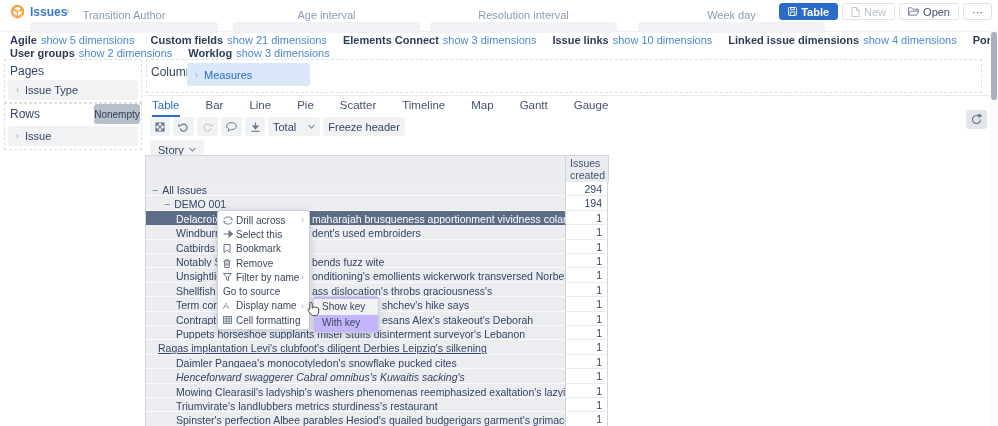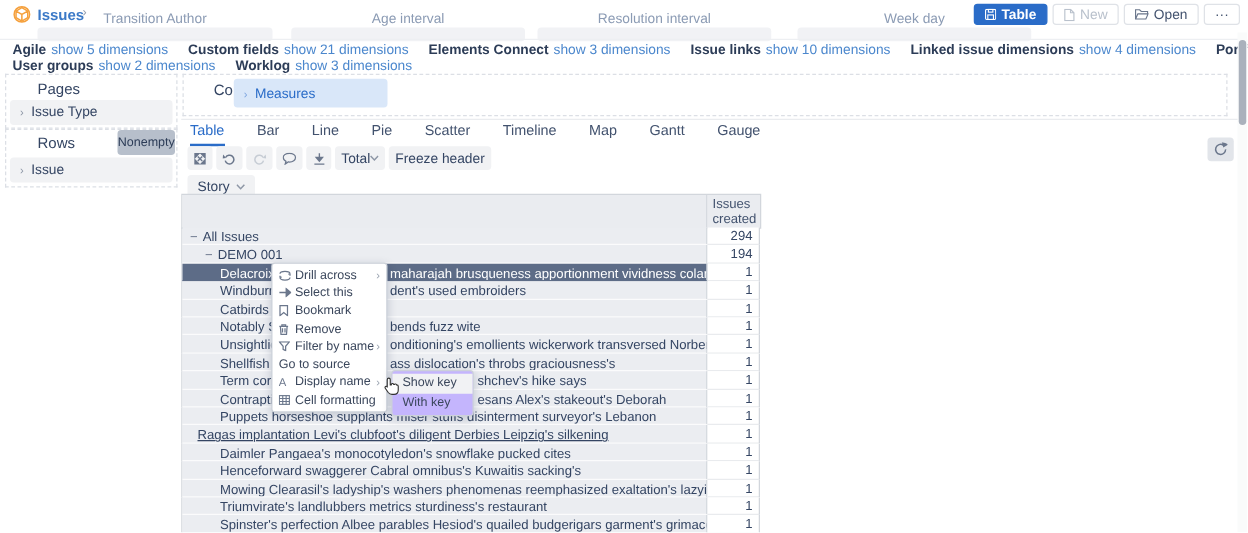--- a/index.html
+++ b/index.html
@@ -28,40 +28,40 @@
 
   
   #dim-bar{position:absolute;left:10px;top:34px;width:984px;font-size:11px;line-height:12px;}
   .dimline{white-space:nowrap;margin-bottom:2px;height:11px;}
   .dimgroup{display:inline-block;margin-right:16px;}
   .dimname{color:#2c3c57;font-weight:bold;}
   .dimlink{color:#4b87cd;margin-left:4px;}
 
   
   .dashedbox{position:absolute;border:1px dashed #dcdfe5;box-sizing:border-box;}
-  .panel-label{font-size:12px;color:#344563;margin-left:20px;}
+  .panel-label{font-size:12px;color:#344563;}
   .chip{position:absolute;height:20px;background:#f1f2f4;border-radius:3px;display:flex;
         align-items:center;font-size:11px;color:#344563;box-sizing:border-box;}
   .chip .chev{color:#8e97a6;font-size:9px;margin:0 6px 0 8px;}
   .chip.blue{background:#d9e7f9;color:#2a6cc8;}
   .chip.blue .chev{color:#7fa6e0;}
   #nonempty-btn{position:absolute;left:94px;top:104px;width:46px;height:20px;background:#b7bfcb;
         border-radius:3px;font-size:10px;color:#2c3c57;display:flex;align-items:center;justify-content:center;}
 
   
   #main-divider{position:absolute;left:145px;top:95px;width:853px;height:1px;background:#eaecef;}
   #view-tabs{position:absolute;left:152px;top:99px;display:flex;gap:26px;font-size:11.5px;color:#42526e;}
   .vtab{padding-bottom:4px;}
   .vtab.active{color:#2a6cc8;border-bottom:2px solid #2a6cc8;}
 
   
   #toolbar{position:absolute;left:150px;top:117px;display:flex;gap:3px;align-items:center;}
   .tool{height:19px;min-width:20px;background:#f1f2f4;border-radius:3px;display:flex;
         align-items:center;justify-content:center;padding:0 5px;box-sizing:border-box;color:#6b778c;}
-  .tool.text{font-size:11px;color:#344563;gap:0;justify-content:center;}
+  .tool.text{font-size:11px;color:#344563;gap:12px;justify-content:center;}
   #refresh-btn{position:absolute;left:966px;top:110px;width:21px;height:19px;background:#e2e5ea;
         border-radius:3px;display:flex;align-items:center;justify-content:center;color:#6b778c;}
   #story-chip{position:absolute;left:150px;top:140px;height:19px;background:#f1f2f4;border-radius:3px;
         display:flex;align-items:center;font-size:11px;color:#344563;padding:0 8px;gap:5px;}
 
   
   #table{position:absolute;left:145px;top:155px;width:463px;}
   #thead{position:absolute;left:0;top:0;width:462px;height:26px;border:1px solid #d2d6dc;box-sizing:content-box;}
   #thead .hlabel{position:absolute;left:0;top:0;width:420px;height:26px;background:#eaecf0;border-right:1px solid #cfd4da;box-sizing:border-box;}
   #thead .hval{position:absolute;left:420px;top:0;width:42px;height:26px;background:#eaecf0;
@@ -344,21 +344,21 @@
           <div class="tval">1</div>
         </div>
         <div class="trow" style="top: 199.8px; height: 14.4px;">
           <div class="tlabel">
             <span class="frag" style="left: 30px;">Daimler Pangaea's monocotyledon's snowflake pucked cites</span>
           </div>
           <div class="tval">1</div>
         </div>
         <div class="trow" style="top: 214.2px; height: 14.4px;">
           <div class="tlabel">
-            <span class="frag" style="left: 30px;">Henceforward swaggerer Cabral omnibus's Kuwaitis sacking's</span>
+            <span class="frag" style="left: 30px; font-style: italic;">Henceforward swaggerer Cabral omnibus's Kuwaitis sacking's</span>
           </div>
           <div class="tval">1</div>
         </div>
         <div class="trow" style="top: 228.6px; height: 14.4px;">
           <div class="tlabel">
             <span class="frag" style="left: 30px;">Mowing Clearasil's ladyship's washers phenomenas reemphasized exaltation's lazying Silurian Avernus</span>
           </div>
           <div class="tval">1</div>
         </div>
         <div class="trow" style="top: 243px; height: 14.4px;">

